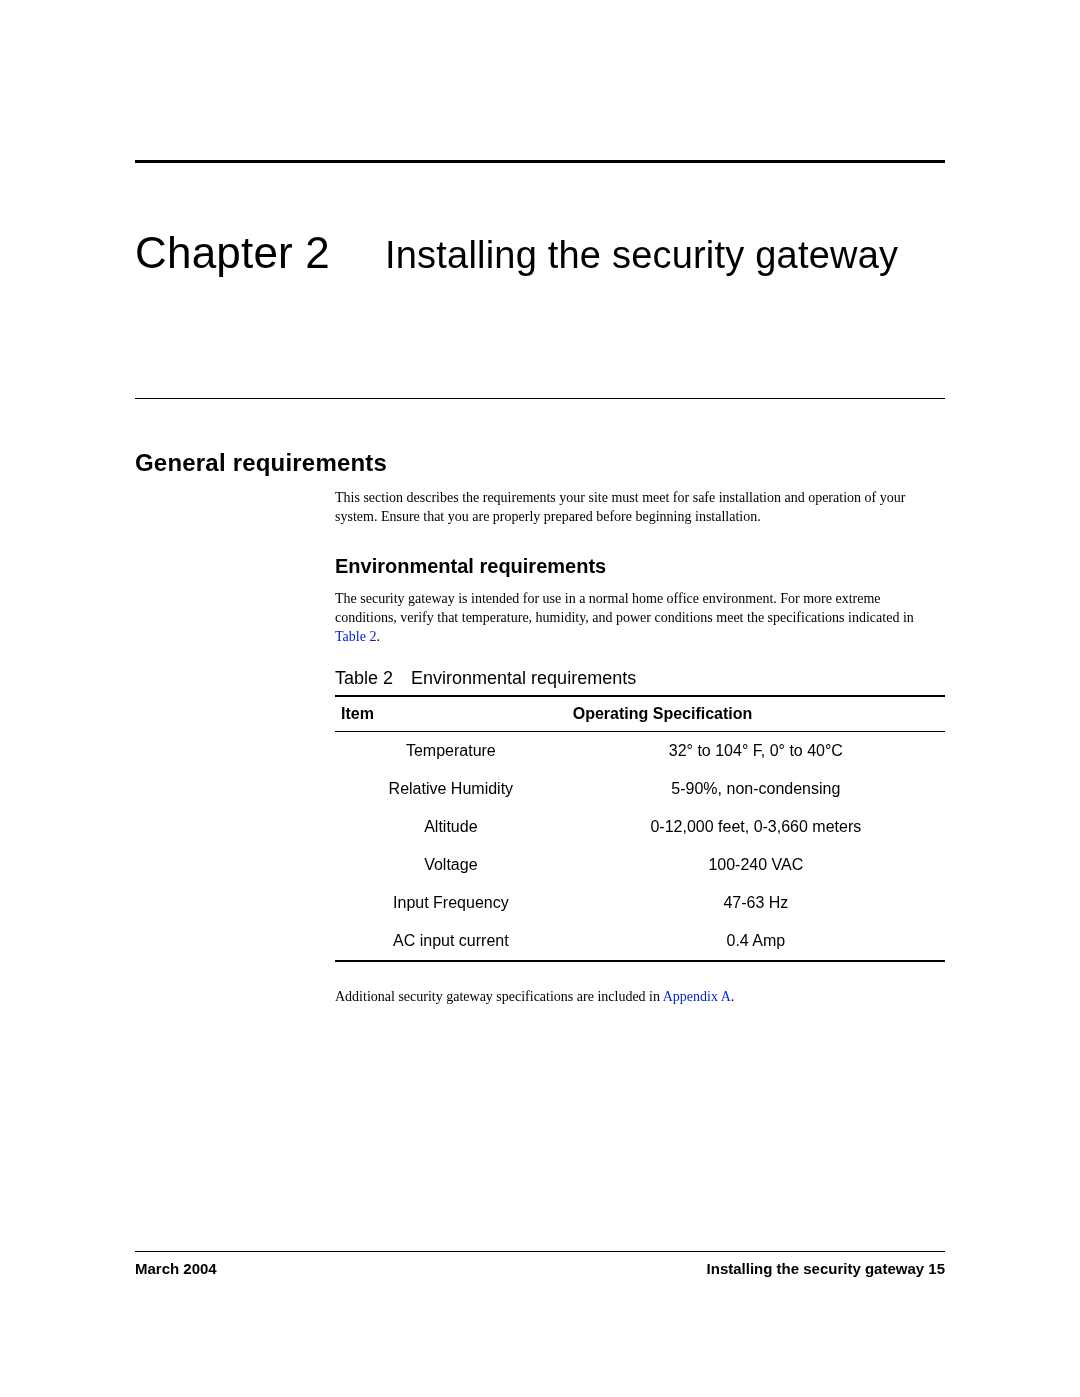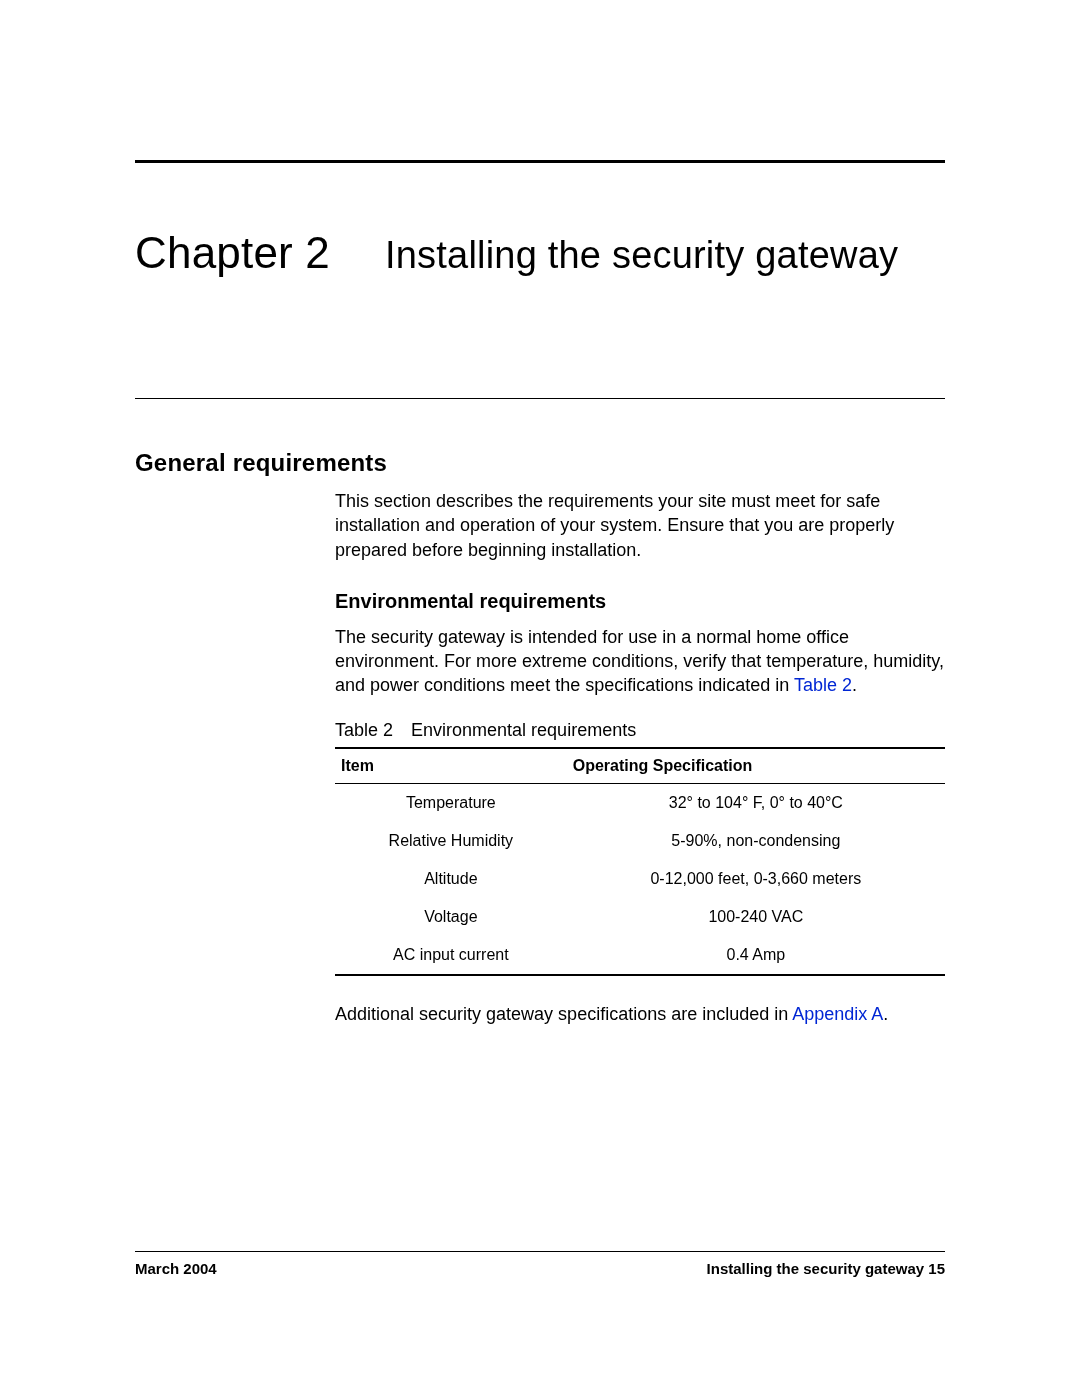--- a/index.html
+++ b/index.html
@@ -42,23 +42,24 @@
   .section-heading {
     font-size: 24px;
     font-weight: 700;
     margin: 0 0 12px 0;
     letter-spacing: 0.2px;
   }
   .body-area {
     margin-left: 200px;
   }
   .para {
-    font-size: 18px;
+    font-size: 14px;
     line-height: 1.35;
     margin: 8px 0 22px 0;
+    font-family: Liberation Serif, serif;
   }
   .subheading {
     font-size: 20px;
     font-weight: 700;
     margin: 28px 0 12px 0;
   }
   .table-caption {
     font-size: 18px;
     font-weight: 400;
     margin: 10px 0 6px 0;
@@ -156,20 +157,24 @@
         </tr>
         <tr>
           <td>Altitude</td>
           <td>0-12,000 feet, 0-3,660 meters</td>
         </tr>
         <tr>
           <td>Voltage</td>
           <td>100-240 VAC</td>
         </tr>
         <tr>
+          <td>Input Frequency</td>
+          <td>47-63 Hz</td>
+        </tr>
+        <tr>
           <td>AC input current</td>
           <td>0.4 Amp</td>
         </tr>
       </tbody>
     </table>
 
     <p class="para" style="margin-top:26px;">
       <span>Additional security gateway specifications are included in </span><span class="link">Appendix A</span><span>.</span>
     </p>
 

